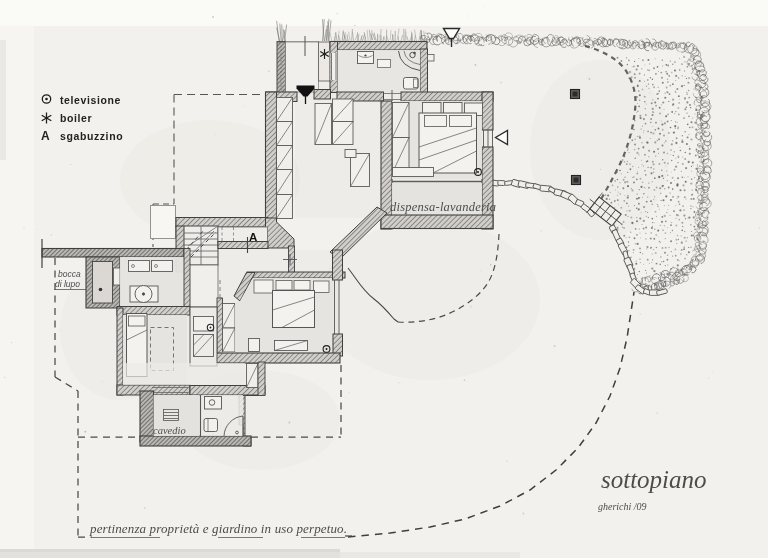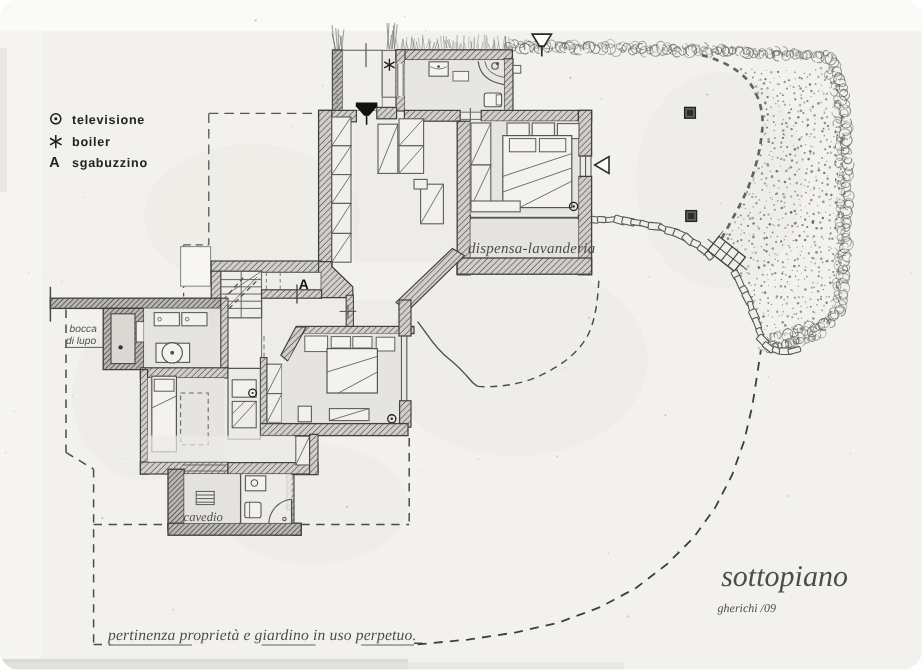--- a/index.html
+++ b/index.html
@@ -1,16 +1,16 @@
 <!DOCTYPE html>
 <html><head>
 <meta charset="utf-8">
 <style>
 html,body{margin:0;padding:0;background:#ffffff;}
-#page{width:768px;height:558px;position:relative;overflow:hidden;background:#f4f3f0;border-radius:16px;}
+#page{width:768px;height:558px;position:relative;overflow:hidden;background:#f4f3f0;}
 svg{display:block}
 text{font-family:"Liberation Sans",sans-serif;}
 .hand{font-family:"Liberation Serif",serif;font-style:italic;fill:#4c4c4c;}
 .leg{font-family:"Liberation Sans",sans-serif;font-weight:bold;fill:#222;letter-spacing:0.6px;}
 </style>
 </head>
 <body>
 <div id="page">
 <svg width="768" height="558" viewBox="0 0 768 558">
 <defs>

